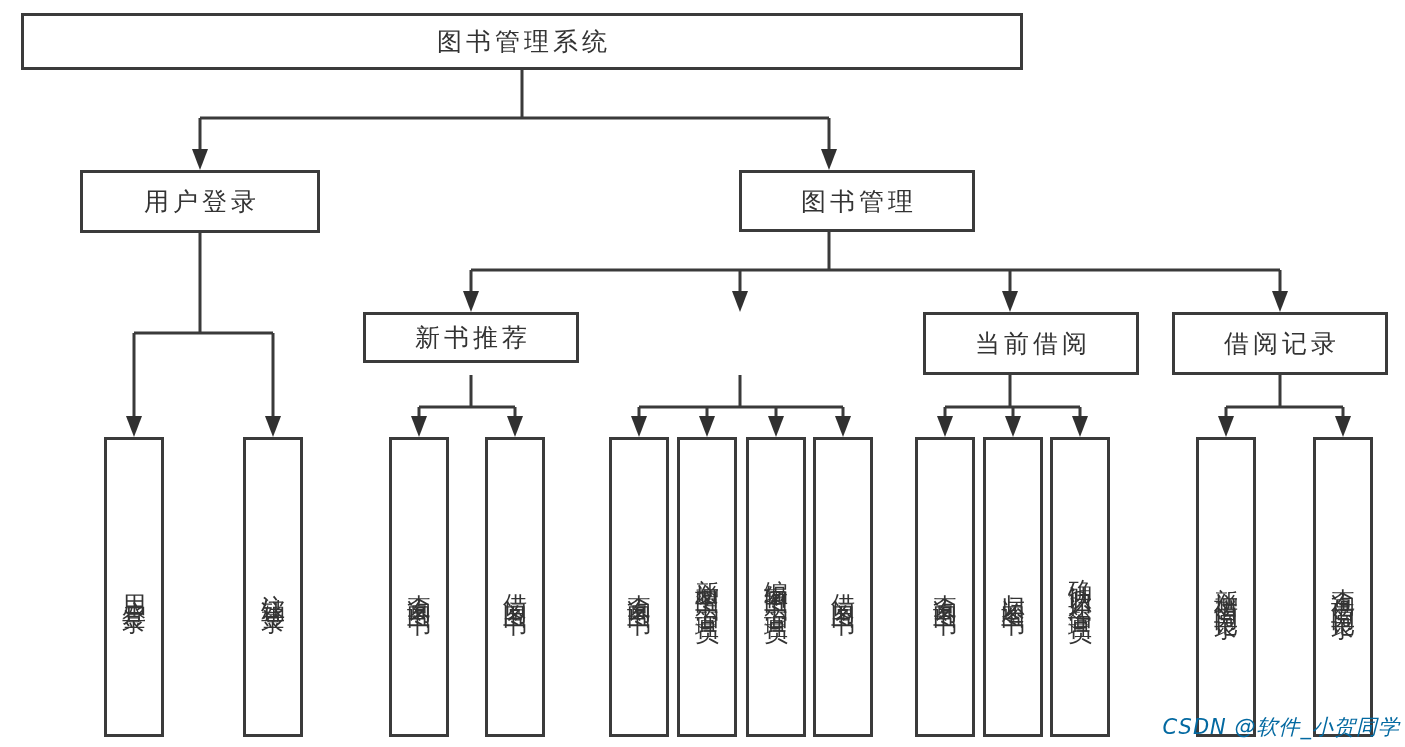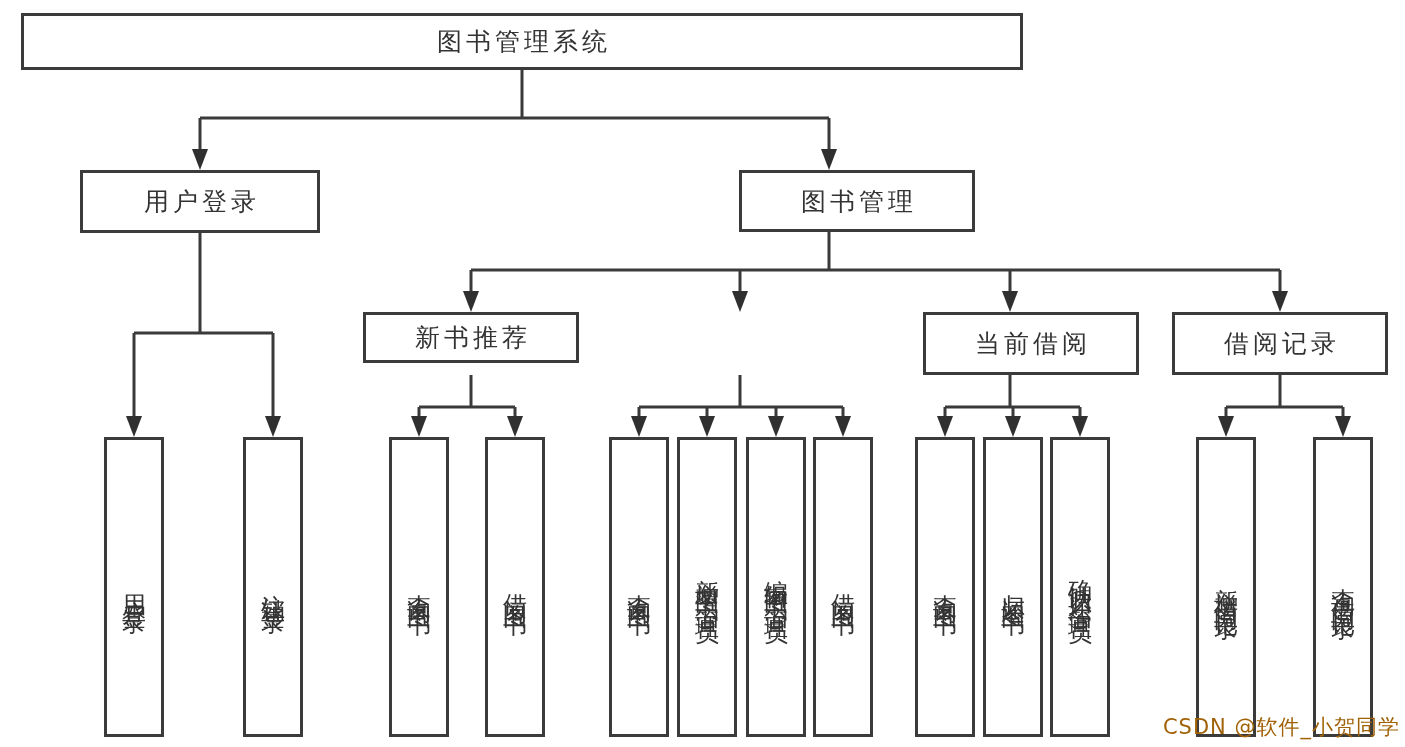--- a/index.html
+++ b/index.html
@@ -18,22 +18,23 @@
   .vbox {
     position:absolute; box-sizing:border-box; top:437px; width:60px; height:300px;
     border:3px solid #3b3b3b; background:#ffffff;
     display:flex; align-items:center; justify-content:center;
     writing-mode:vertical-rl; text-orientation:mixed;
     font-size:24px; letter-spacing:6px; line-height:1;
     color:#333333; z-index:2;
   }
   .watermark {
     position:absolute; right:5px; bottom:6px;
-    font-size:21px; letter-spacing:1px; color:#a16207; z-index:5;
+    font-size:21px; letter-spacing:1px; color:#0369a1; z-index:5;
     white-space:nowrap;
+    font-style:italic;
   }
 </style>
 </head>
 <body>
 
 <div class="canvas">
 
   <svg class="connectors" width="1405" height="747" viewBox="0 0 1405 747" xmlns="http://www.w3.org/2000/svg">
     <g stroke="#3a3a3a" stroke-width="3" fill="none">
       <path d="M522 70 V118 M200 118 H829 M200 118 V154 M829 118 V154"></path>

